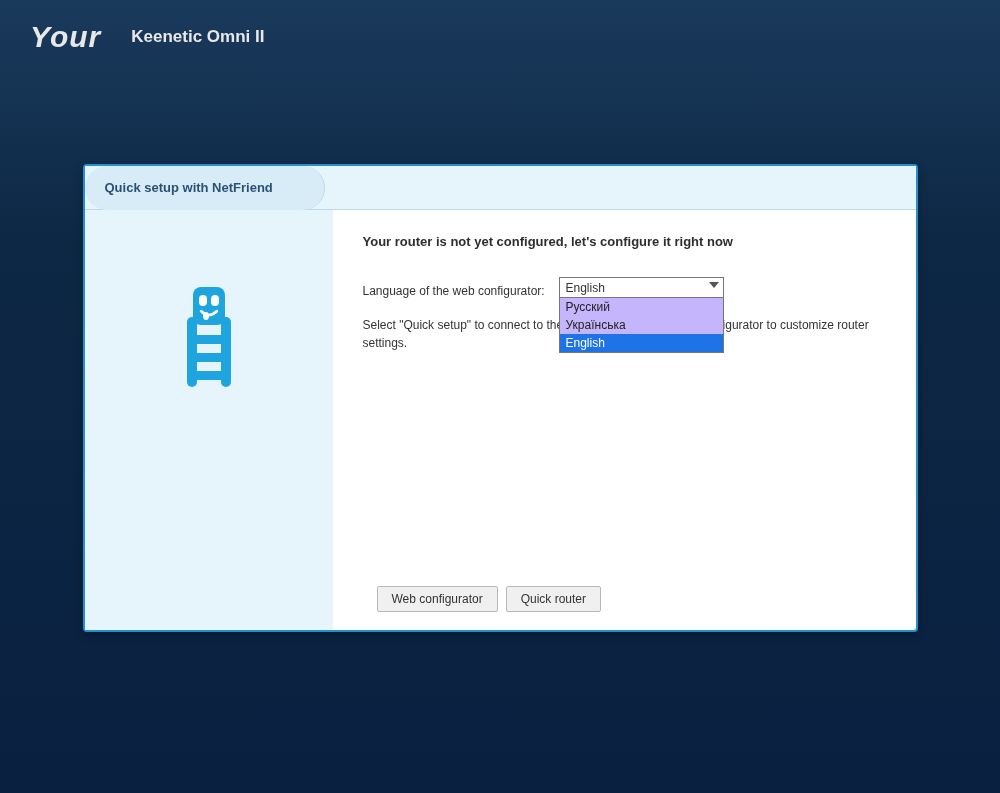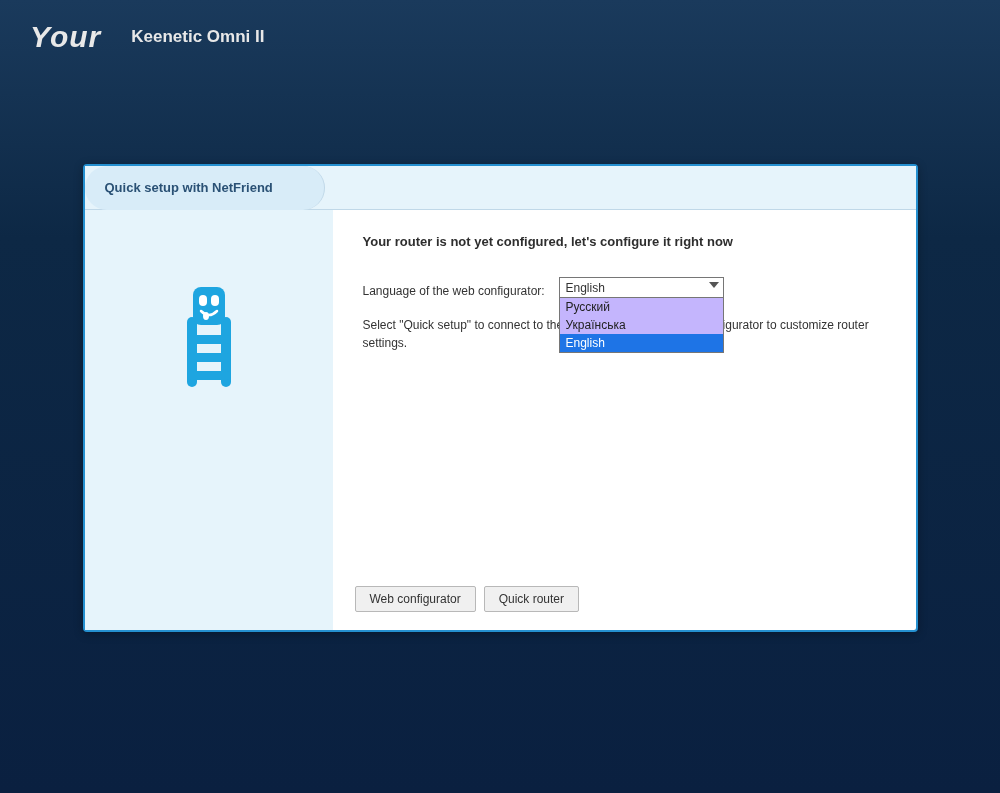--- a/index.html
+++ b/index.html
@@ -147,21 +147,21 @@
     }
     .description {
       font-size: 12px;
       color: #333;
       line-height: 1.5;
       max-width: 520px;
     }
     .button-row {
       position: absolute;
       bottom: 18px;
-      left: 22px;
+      left: 44px;
       display: flex;
       gap: 8px;
     }
     .btn {
       background: #f0f0f0;
       border: 1px solid #b8b8b8;
       padding: 5px 14px;
       font-size: 12px;
       color: #333;
       cursor: pointer;

